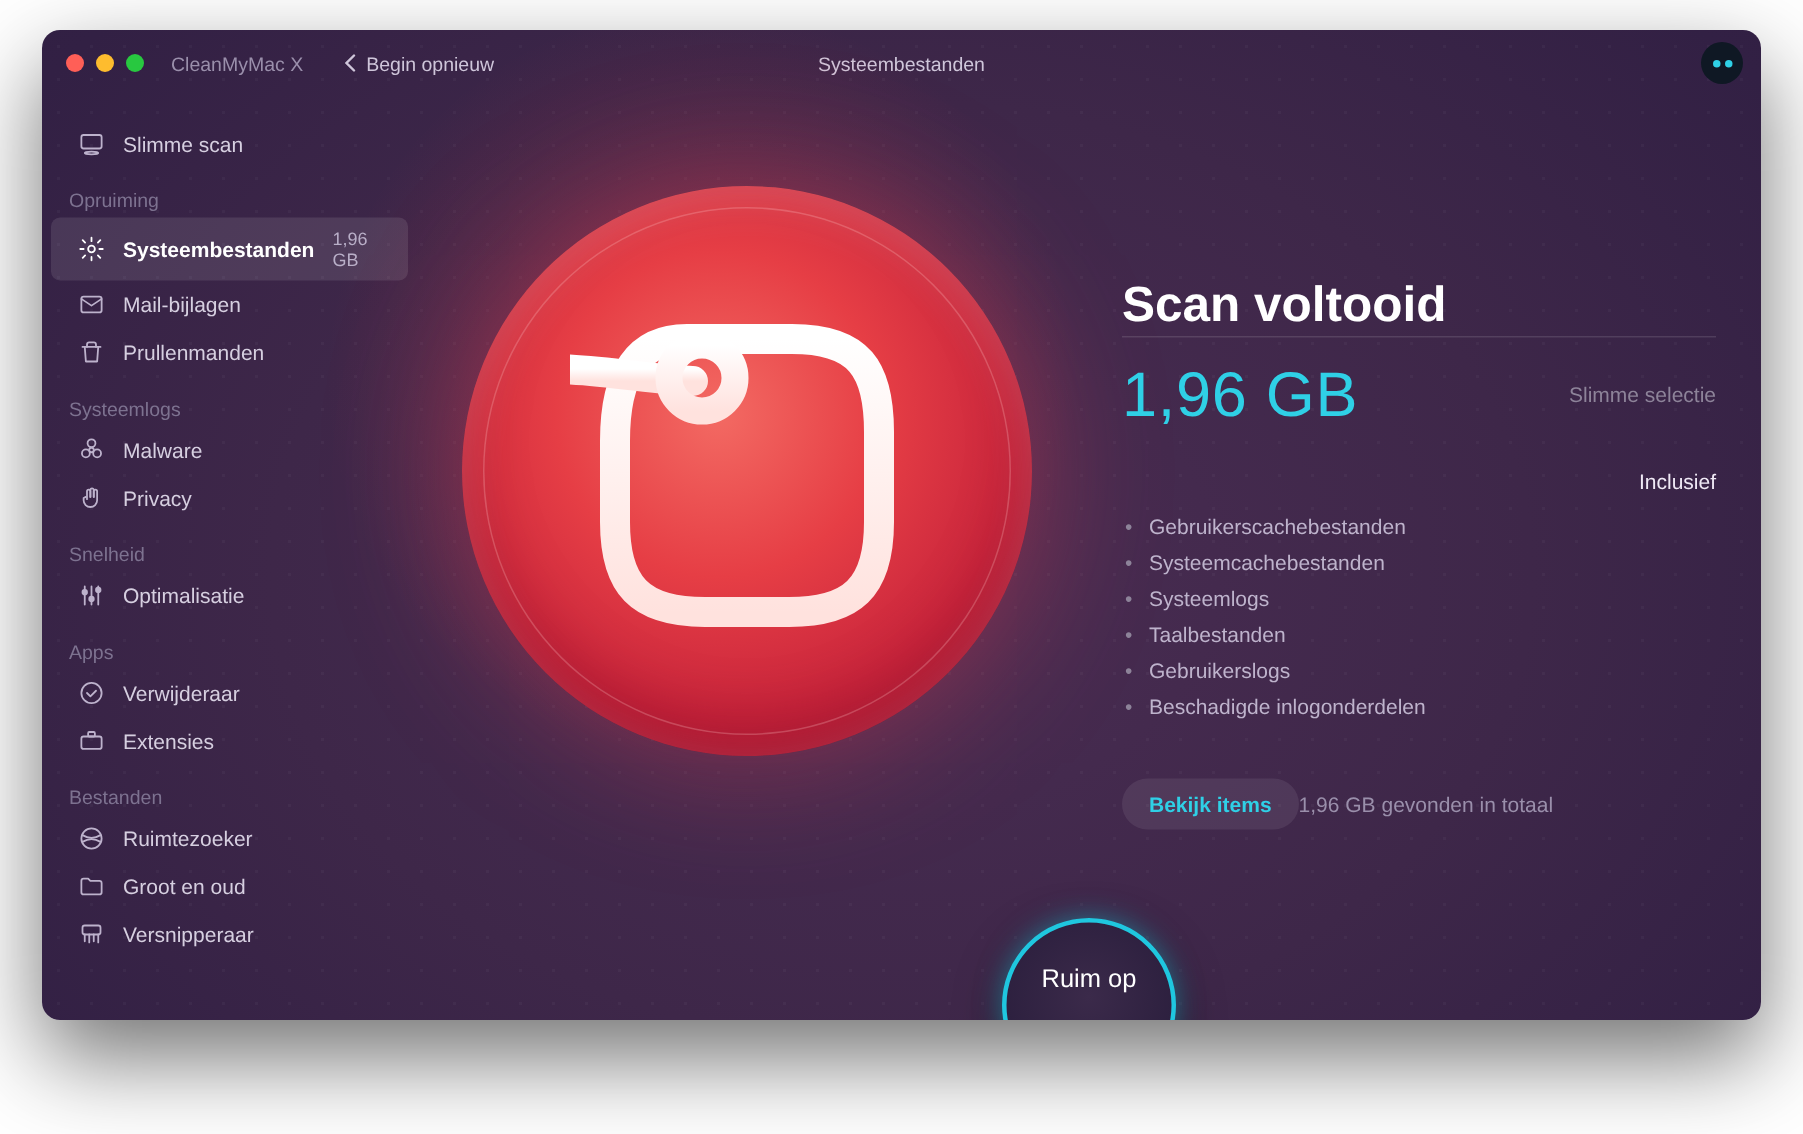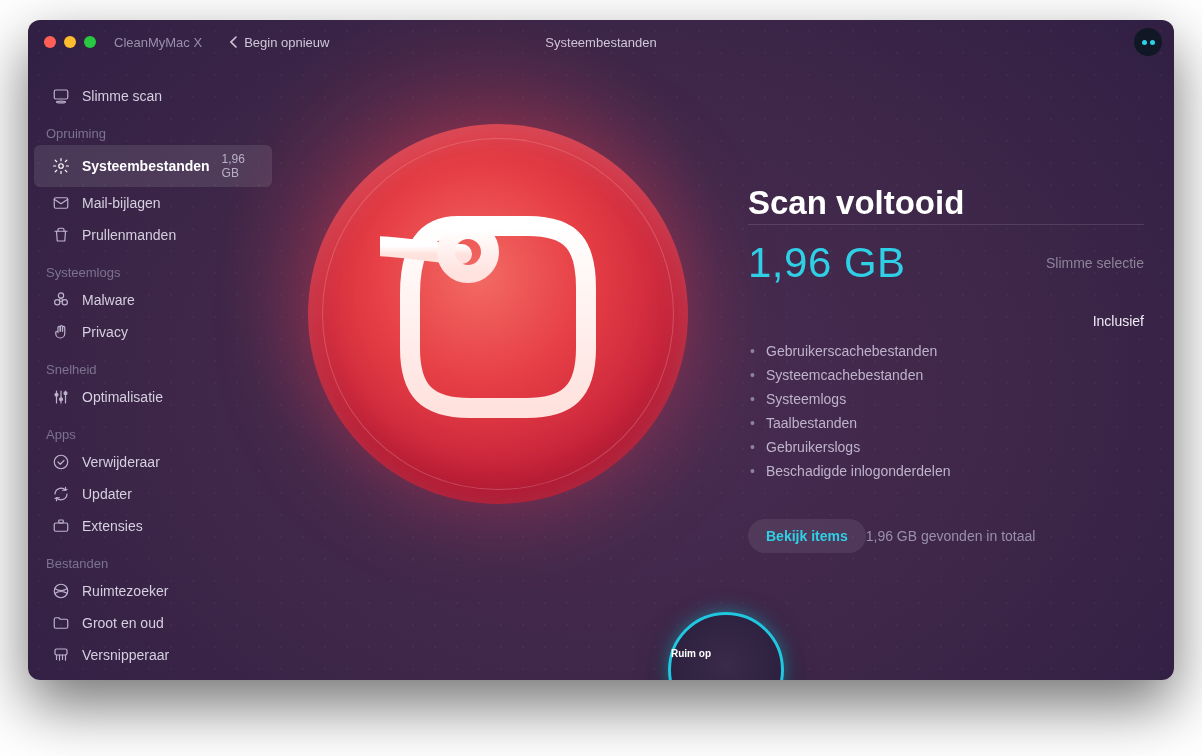--- a/index.html
+++ b/index.html
@@ -111,22 +111,22 @@
   }
   .found-text{ font-size:14px; color:#9a8fab;}
   
   .big-btn{
     position:absolute; left:50%; transform:translateX(-50%);
     bottom:-48px;
     width:116px; height:116px; border-radius:50%;
     background: radial-gradient(circle at 50% 45%, #3b2a4a 0%, #2d203f 70%);
     border: 3px solid #1fc7df;
     box-shadow: 0 0 18px rgba(31,199,223,0.5), 0 10px 30px rgba(0,0,0,0.5);
-    display:flex; align-items:center; justify-content:flex-start;
-    color:#fff; font-size:10px; font-weight:700; cursor:pointer;
+    display:flex; align-items:center; justify-content:center;
+    color:#fff; font-size:17px; font-weight:400; cursor:pointer;
     padding-bottom:34px;
   }
 </style>
 </head>
 <body>
 
 <div class="window">
   <div class="dots"></div>
 
   <div class="titlebar">
@@ -225,30 +225,20 @@
       </div>
       <div class="side-section">Apps</div>
       <div class="side-item">
         <span class="icon">
           <svg viewBox="0 0 24 24" stroke-linecap="round" stroke-linejoin="round">
             <circle cx="12" cy="12" r="9"></circle>
             <path d="M16 10l-5 5-3-3"></path>
           </svg>
         </span>
         <span>Verwijderaar</span>
-      </div>
-      <div class="side-item">
-        <span class="icon">
-          <svg viewBox="0 0 24 24" stroke-linecap="round" stroke-linejoin="round">
-            <path d="M4 12a8 8 0 0114-5l2-1"></path>
-            <path d="M20 12a8 8 0 01-14 5l-2 1"></path>
-            <path d="M18 3v4h-4M6 21v-4h4"></path>
-          </svg>
-        </span>
-        <span>Updater</span>
       </div>
       <div class="side-item">
         <span class="icon">
           <svg viewBox="0 0 24 24" stroke-linecap="round" stroke-linejoin="round">
             <rect x="3" y="8" width="18" height="11" rx="2"></rect>
             <rect x="9" y="4" width="6" height="4" rx="1"></rect>
           </svg>
         </span>
         <span>Extensies</span>
       </div>

